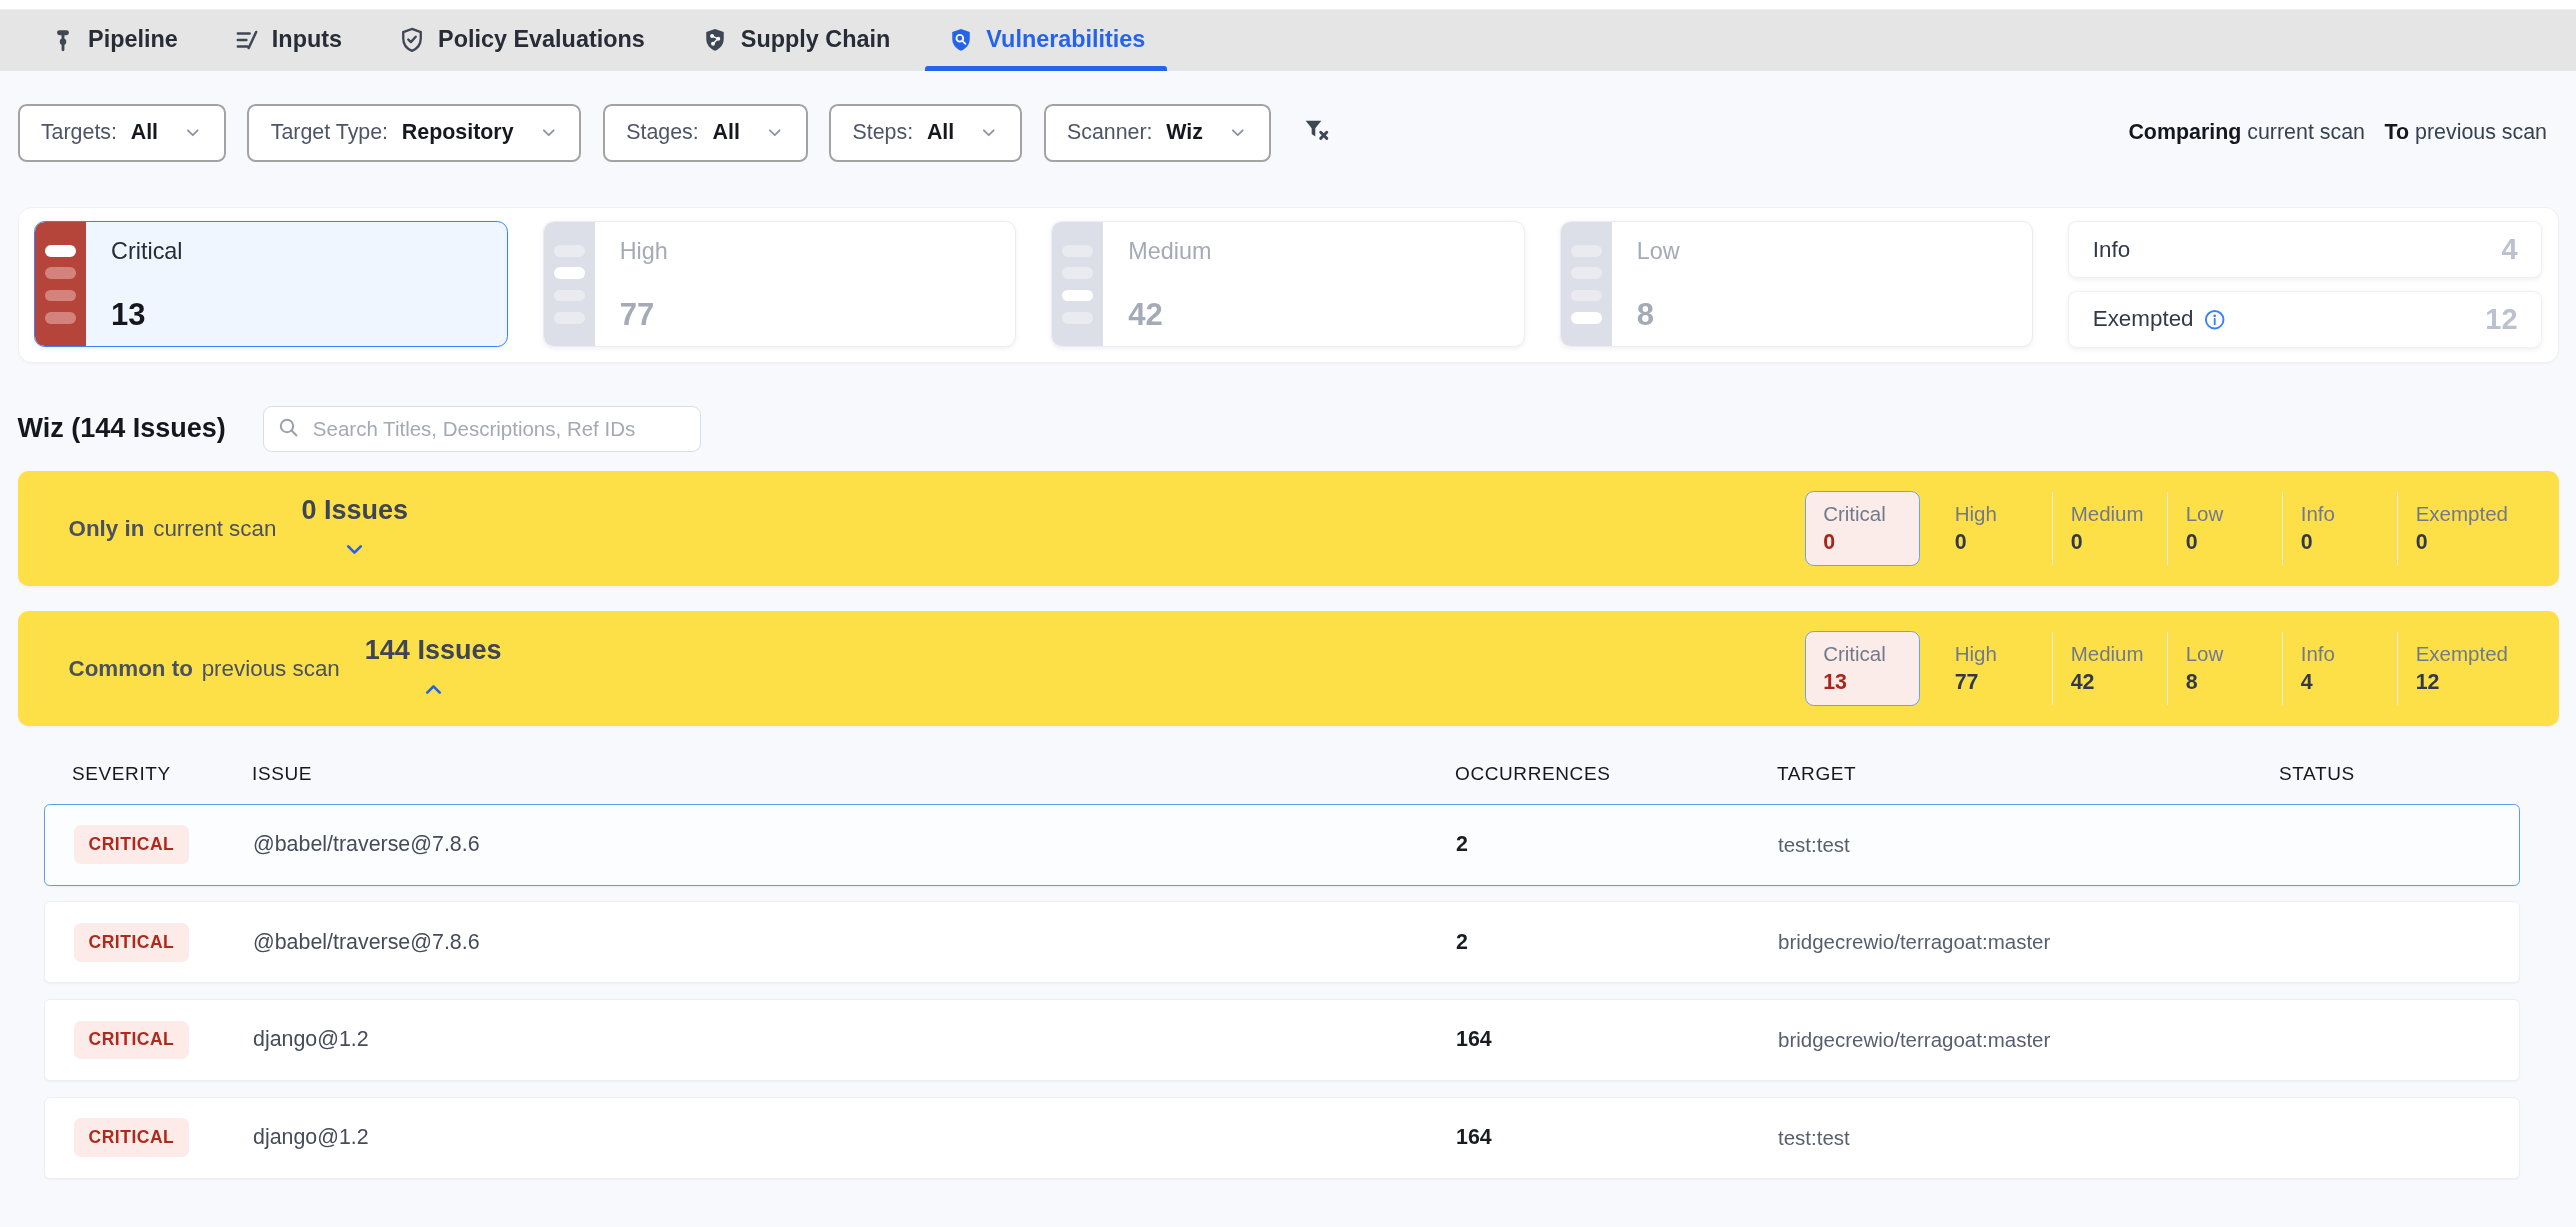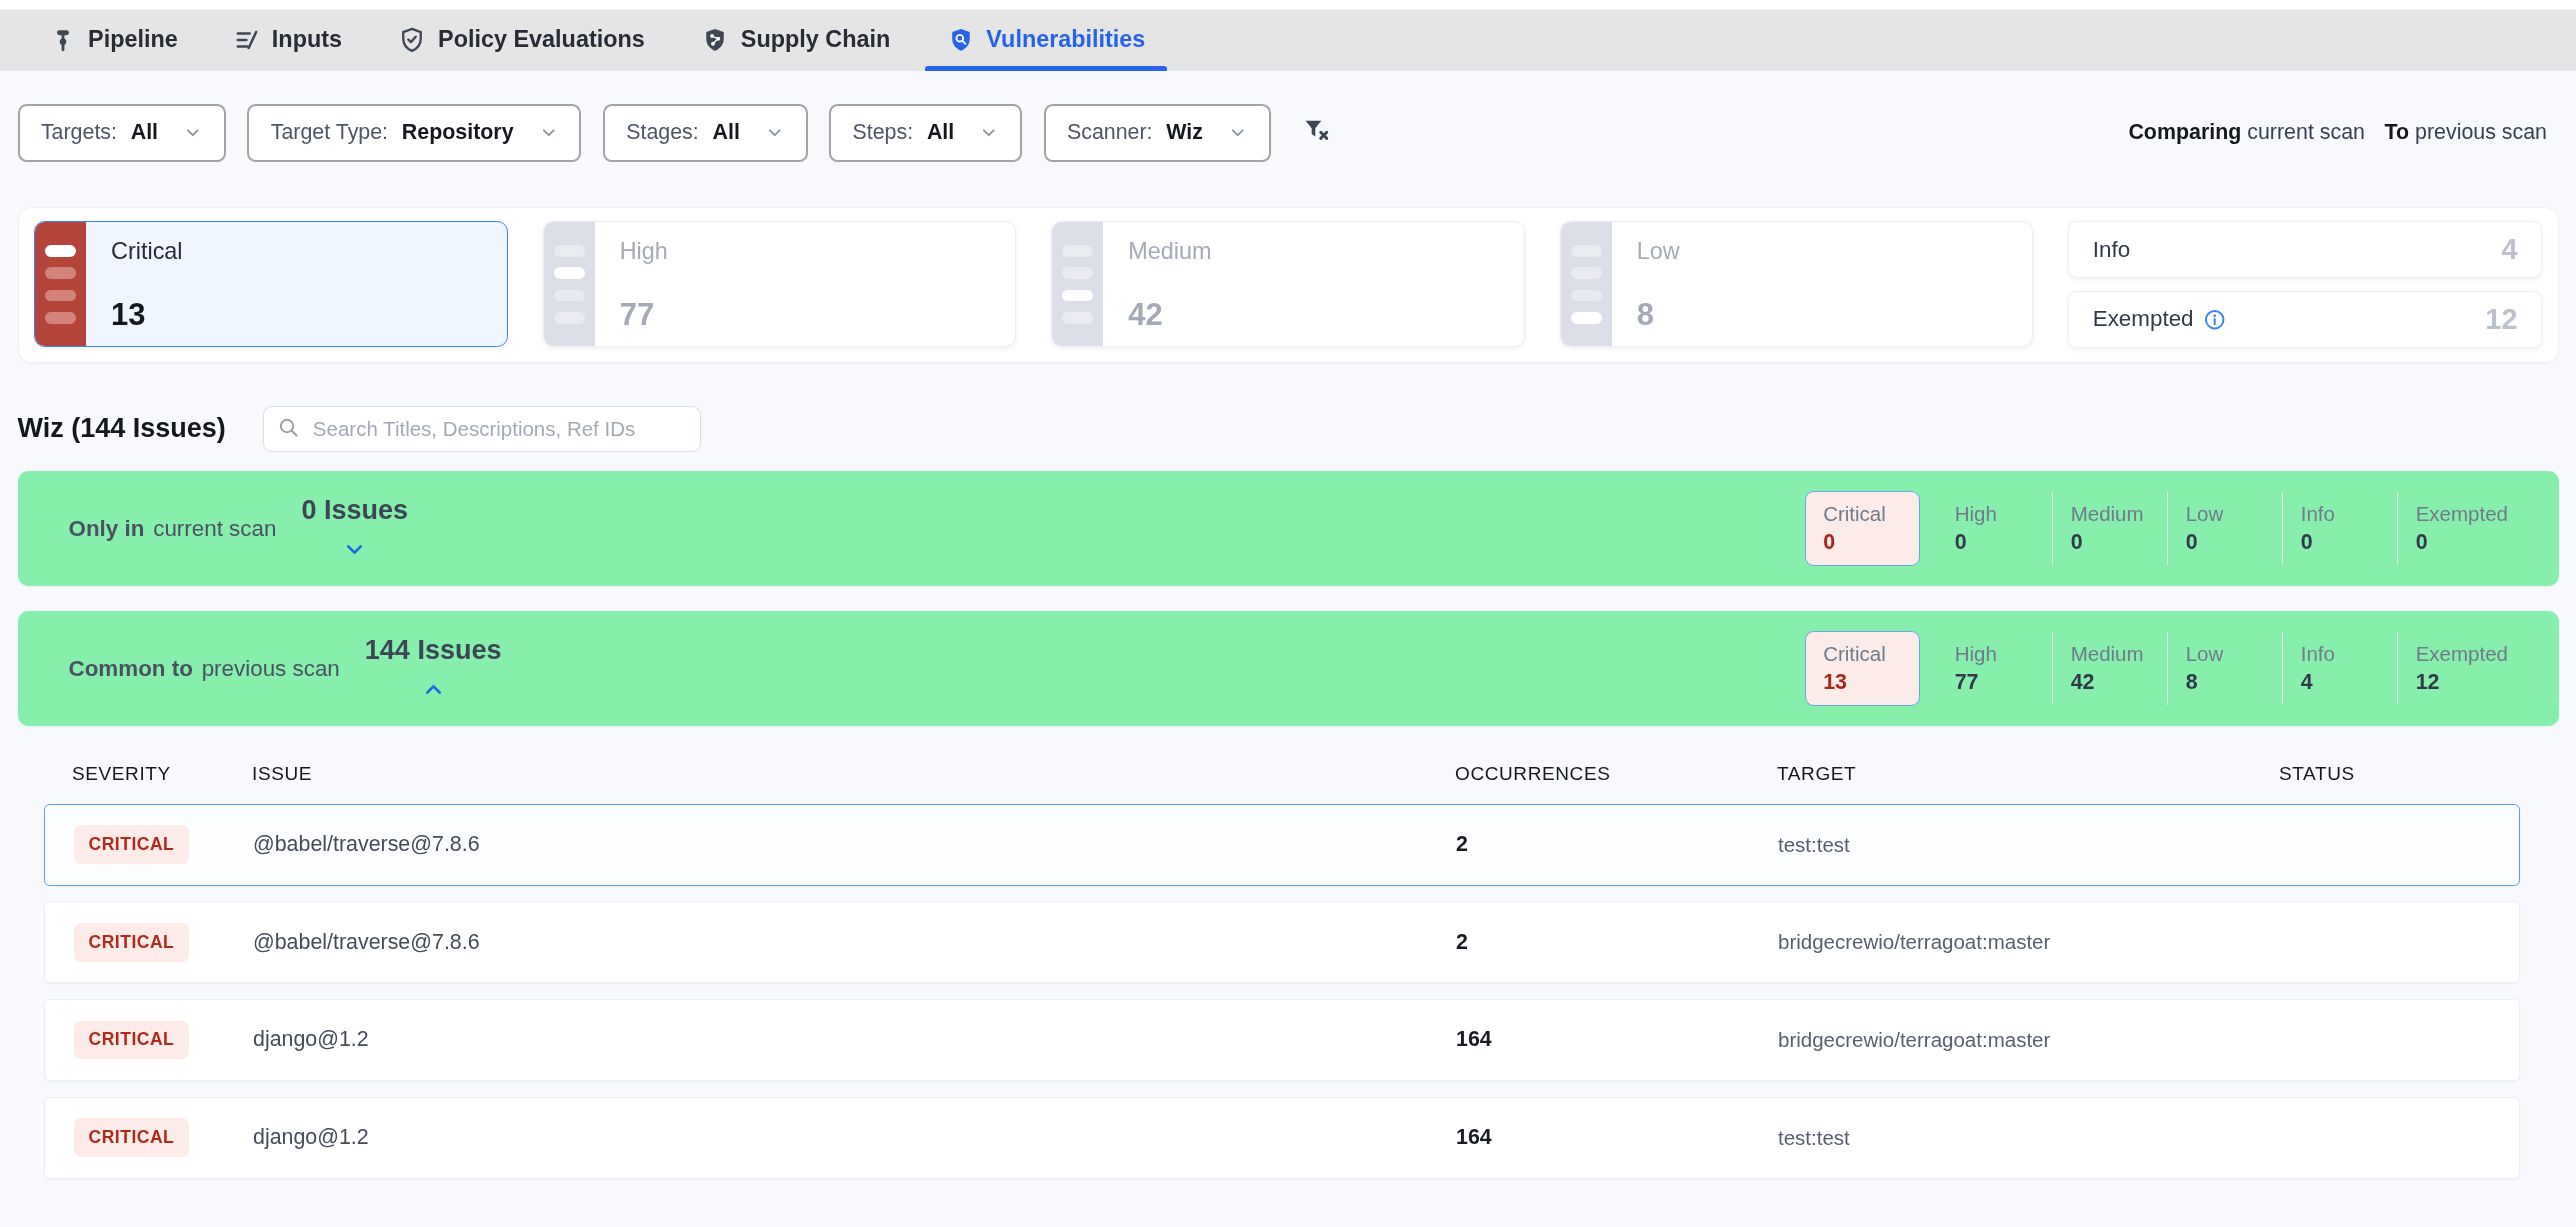--- a/index.html
+++ b/index.html
@@ -54,21 +54,21 @@
 
   
   .wizrow { display:flex; align-items:center; margin:43px 17.5px 0; gap:37px; }
   .wizrow h2 { font-size:27px; font-weight:700; color:#14171d; }
   .search { position:relative; width:438px; }
   .search input { width:100%; height:46px; border:1px solid #d9dde6; border-radius:8.8px; background:#ffffff; padding:0 15.6px 0 49px; font-size:20.5px; font-family:inherit; color:#272c36; outline:none; }
   .search input::placeholder { color:#a3a9b5; }
   .search .sicon { position:absolute; left:14.6px; top:10.7px; color:#9aa1ad; }
 
   
-  .section { margin:19.5px 17.5px 0; background:#86efac; border-radius:10.7px; box-shadow:0 1px 2.9px rgba(16,24,40,.05); height:115px; display:flex; align-items:center; padding:0 33px 0 51px; }
+  .section { margin:19.5px 17.5px 0; background:#fde047; border-radius:10.7px; box-shadow:0 1px 2.9px rgba(16,24,40,.05); height:115px; display:flex; align-items:center; padding:0 33px 0 51px; }
   .section + .section { margin-top:25px; }
   .seclabel { font-size:22.4px; color:#4a5160; display:flex; align-items:center; gap:8.8px; }
   .seclabel b { font-weight:700; }
   .seccount { display:flex; align-items:center; gap:11.7px; margin-left:25px; cursor:pointer;flex-direction:column; }
   .seccount .n { font-size:27px; font-weight:700; color:#3e4554; }
   .seccount .chev { color:#2563eb; display:flex; }
   .chiprow { margin-left:auto; display:flex; align-items:center; }
   .chip { min-width:115px; padding:9.7px 17.5px; display:flex; flex-direction:column; gap:3.9px; cursor:pointer; }
   .chip .cl { font-size:20.5px; color:#717a8b; }
   .chip .cn { font-size:21.4px; font-weight:700; color:#32394a; }

